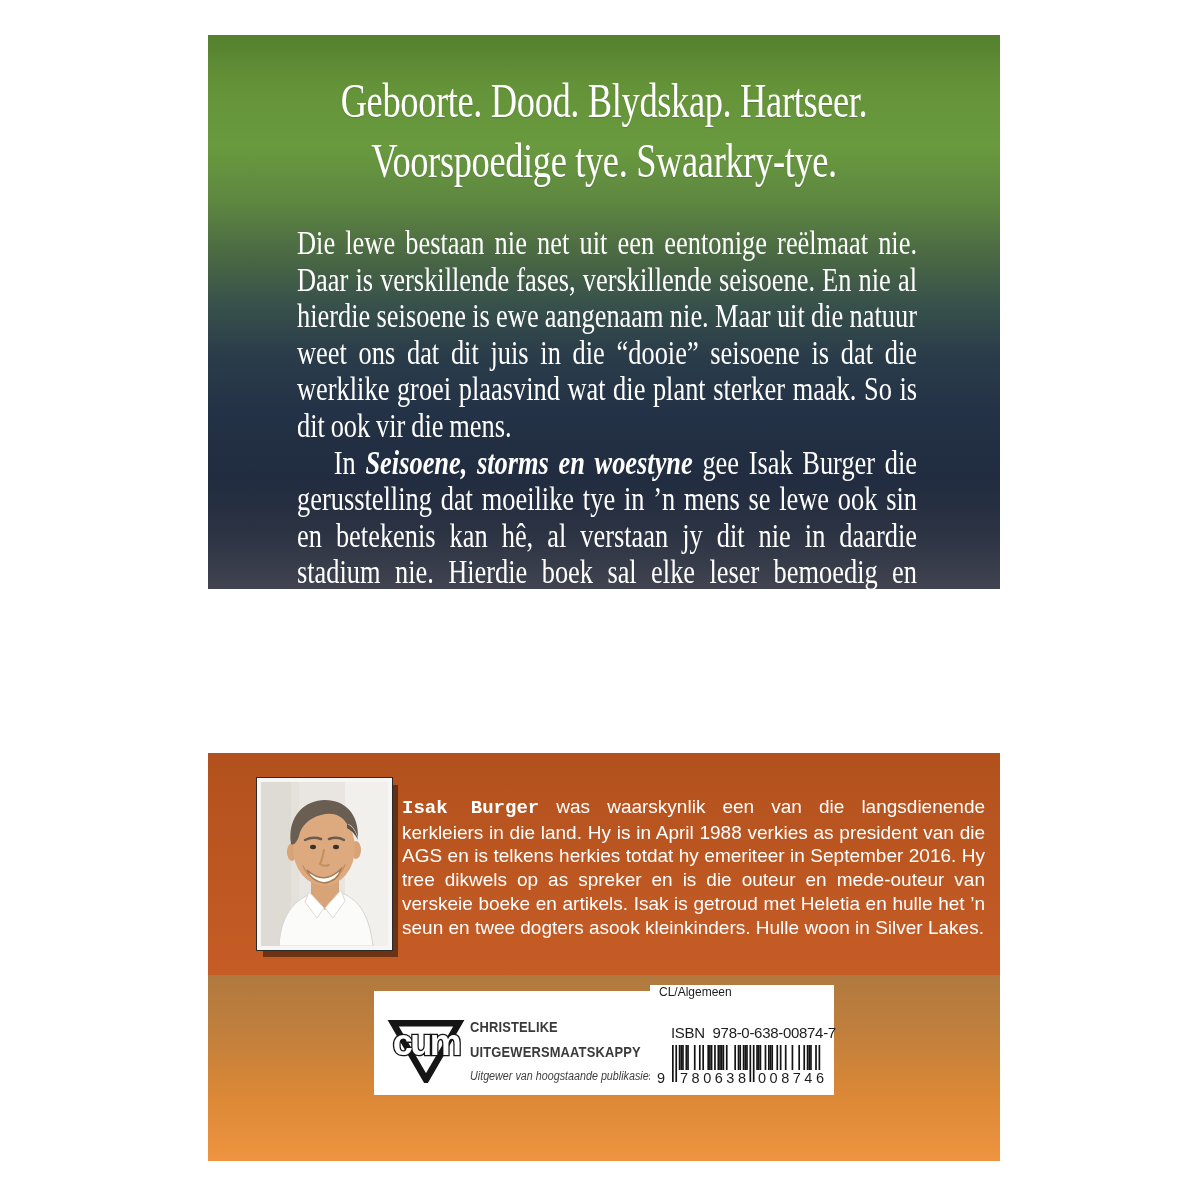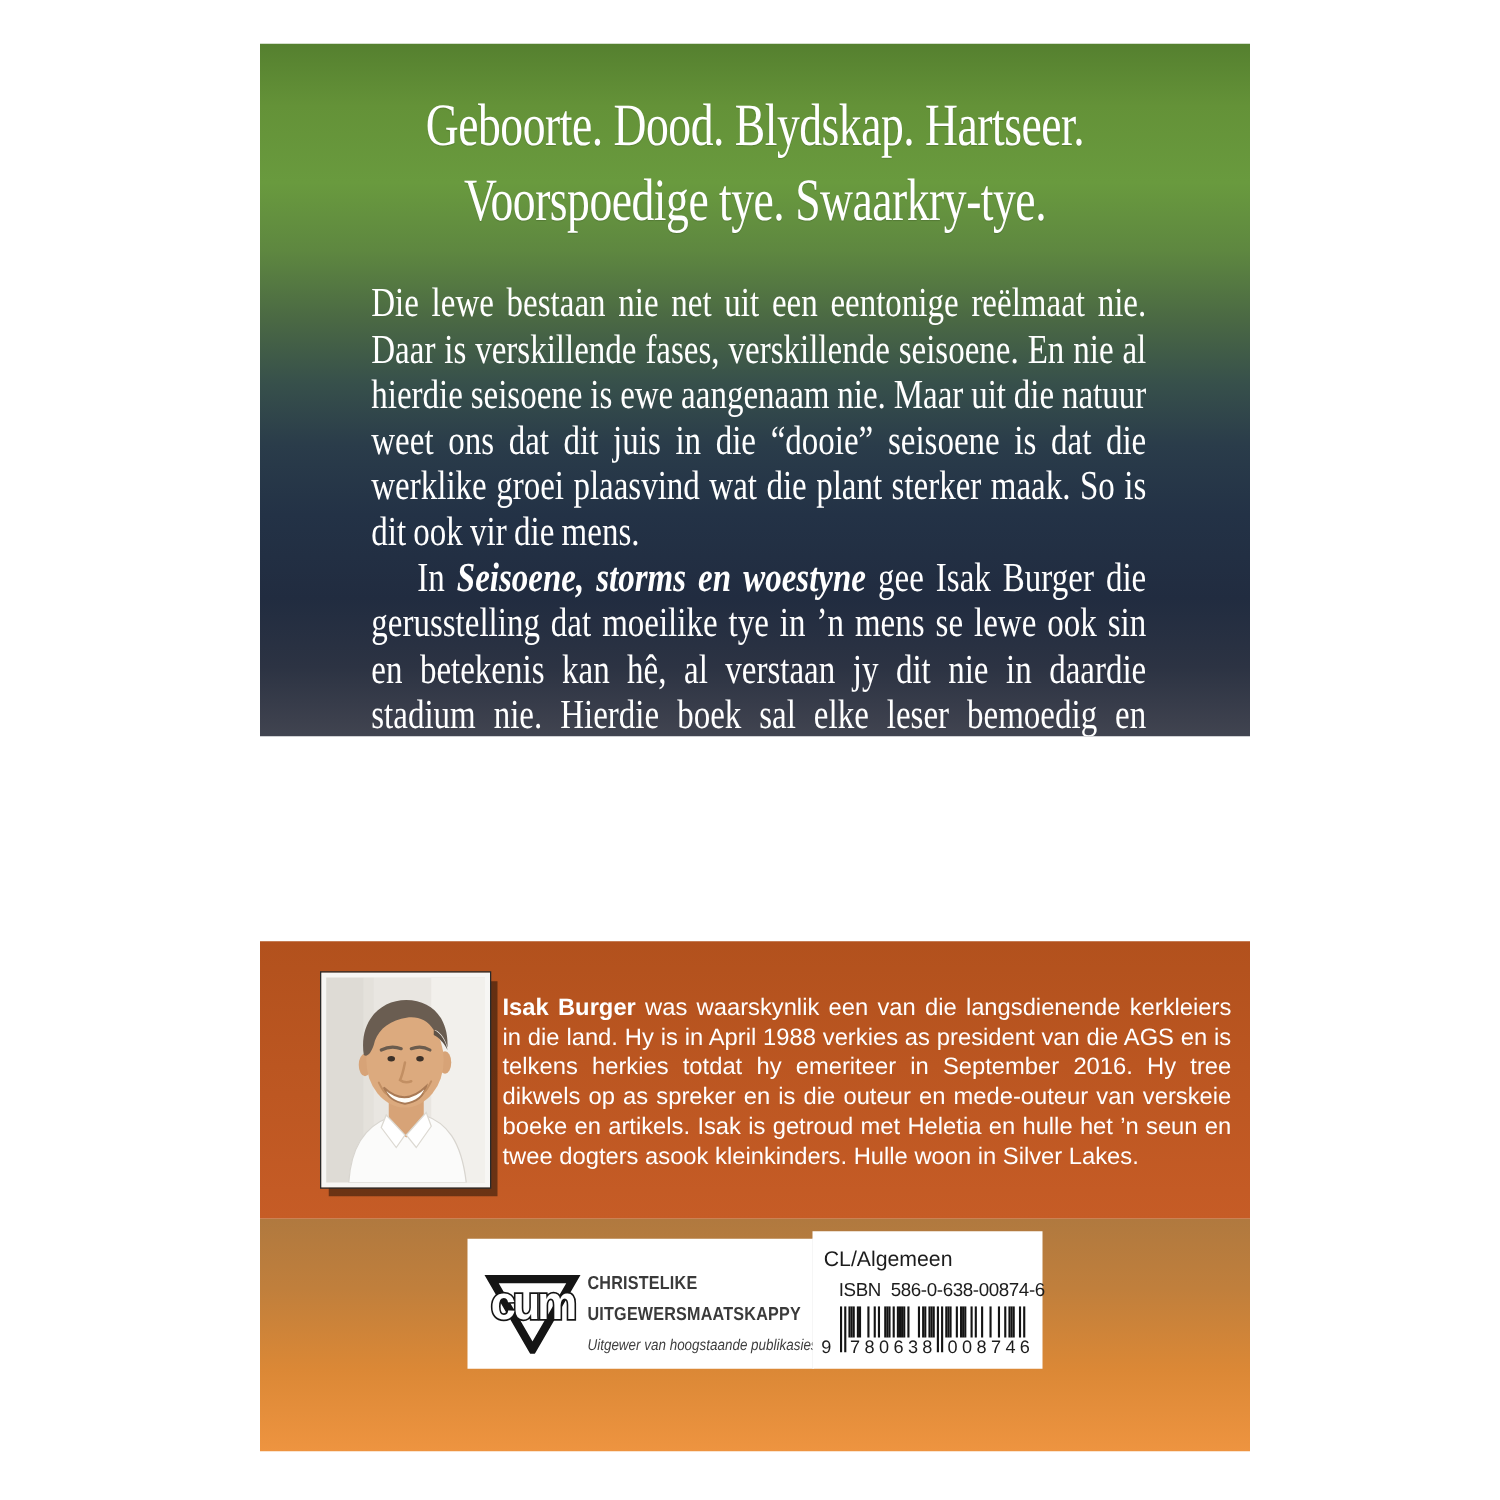--- a/index.html
+++ b/index.html
@@ -42,21 +42,21 @@
     position:absolute;left:49px;top:25px;width:127px;height:164px;
     background:#e9e6e1;border:4px solid #f7f6f4;outline:1px solid #2a2a2a;
     box-shadow:6px 7px 0 rgba(35,18,8,0.55);
   }
   .photo-frame svg{display:block;}
   .bio{
     position:absolute;left:194px;top:42px;width:583px;margin:0;
     color:#fff;font-family:"Liberation Sans",sans-serif;
     font-size:19px;line-height:23.7px;text-align:justify;
   }
-  .bio b{font-weight:700;}
+  .bio b{font-weight:700;font-family:Liberation Mono, monospace;}
 
   
   .sec-bottom{
     position:absolute;left:0;top:940px;width:792px;height:186px;
     background:linear-gradient(180deg,#b0793f 0%,#c07f3c 30%,#db8836 65%,#ee9440 100%);
   }
   .pub-box{
     position:absolute;left:166px;top:16px;width:276px;height:104px;
     background:#fff;border-right:1px solid #d9d9d9;
   }
@@ -68,21 +68,21 @@
   }
   .pub-l1,.pub-l2{font-weight:700;font-size:15px;line-height:16px;letter-spacing:0.2px;}
   .pub-l2{margin-top:9px;}
   .pub-tag{margin-top:9px;font-style:italic;font-size:12.5px;color:#3f3f3f;}
 
   .bc-box{
     position:absolute;left:442px;top:10px;width:184px;height:110px;
     background:#fff;
     font-family:"Liberation Sans",sans-serif;color:#1c1c1c;
   }
-  .bc-cat{position:absolute;left:9px;top:13px;font-size:17px;}
+  .bc-cat{position:absolute;left:9px;top:0;font-size:12px;}
   .bc-isbn{position:absolute;left:21px;top:39px;font-size:15px;letter-spacing:-0.3px;white-space:pre;}
   .bc-bars{position:absolute;left:22px;top:60px;}
   .bc-first{position:absolute;left:7px;top:85px;font-size:14.5px;}
   .bc-g{position:absolute;top:85px;font-size:14.5px;display:flex;justify-content:space-between;}
   .bc-g1{left:30px;width:66px;}
   .bc-g2{left:108px;width:66px;}
 </style>
 </head>
 <body>
 
@@ -137,21 +137,21 @@
       </svg>
       <div class="pub-text">
         <div class="pub-l1">CHRISTELIKE</div>
         <div class="pub-l2">UITGEWERSMAATSKAPPY</div>
         <div class="pub-tag">Uitgewer van hoogstaande publikasies</div>
       </div>
     </div>
 
     <div class="bc-box">
       <div class="bc-cat">CL/Algemeen</div>
-      <div class="bc-isbn">ISBN  586-0-638-00874-6</div>
+      <div class="bc-isbn">ISBN  978-0-638-00874-7</div>
       <svg class="bc-bars" id="bc-bars" width="160" height="37" fill="#141414">
           <rect x="0.00" y="0" width="1.70" height="37"></rect>
           <rect x="3.37" y="0" width="1.70" height="37"></rect>
           <rect x="6.74" y="0" width="1.70" height="25"></rect>
           <rect x="8.42" y="0" width="1.70" height="25"></rect>
           <rect x="10.11" y="0" width="1.70" height="25"></rect>
           <rect x="13.47" y="0" width="1.70" height="25"></rect>
           <rect x="15.16" y="0" width="1.70" height="25"></rect>
           <rect x="21.89" y="0" width="1.70" height="25"></rect>
           <rect x="26.95" y="0" width="1.70" height="25"></rect>

